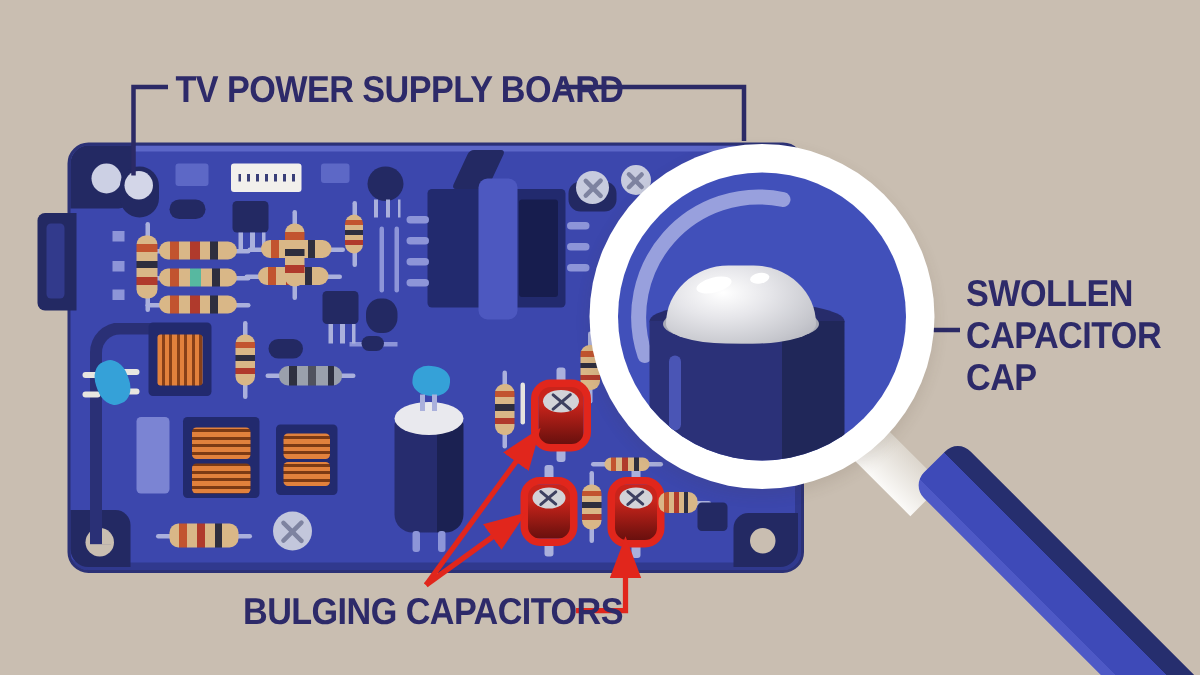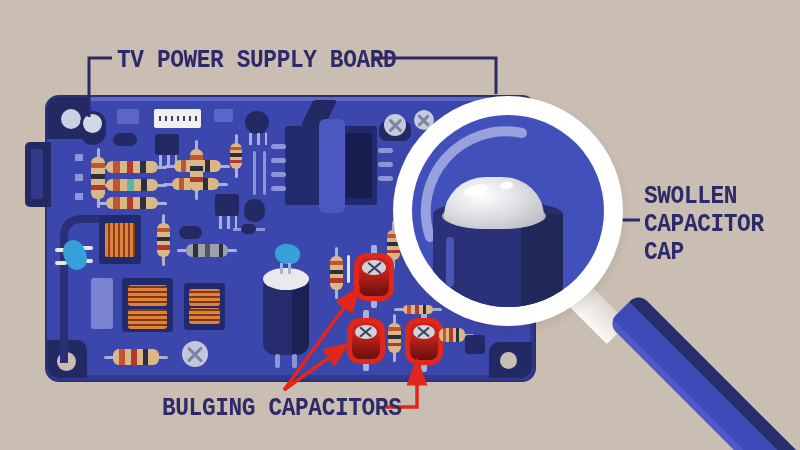--- a/index.html
+++ b/index.html
@@ -1,19 +1,19 @@
 <!DOCTYPE html>
 <html><head>
 <meta charset="utf-8">
 <style>
   html,body{margin:0;padding:0;}
   .stage{
     position:relative;width:800px;height:450px;overflow:hidden;
     background:var(--bg,#c9beb1);
-    font-family:Liberation Mono, monospace;
+    font-family:Liberation Sans, sans-serif;
   }
   
   .board{
     position:absolute;left:45px;top:95px;width:487px;height:283px;
     background:var(--board,#3c47ad);
     border:2px solid #2b3176;border-radius:14px;
     box-shadow:inset 0 4px 0 #5c67c8, inset -4px -5px 0 rgba(18,22,60,.28);
     z-index:1;
   }
   .board *{position:absolute;}

